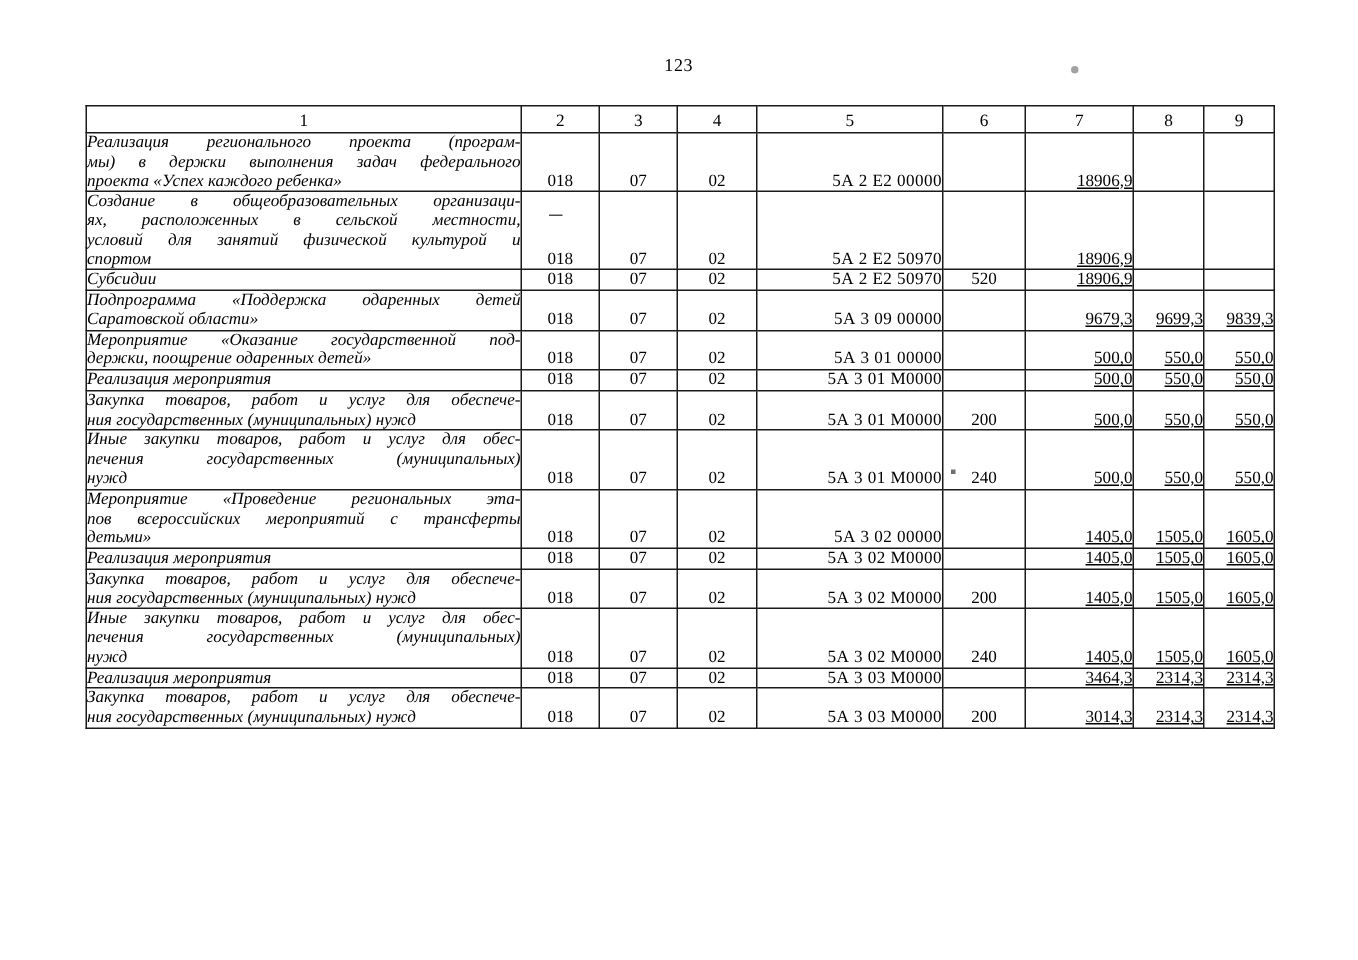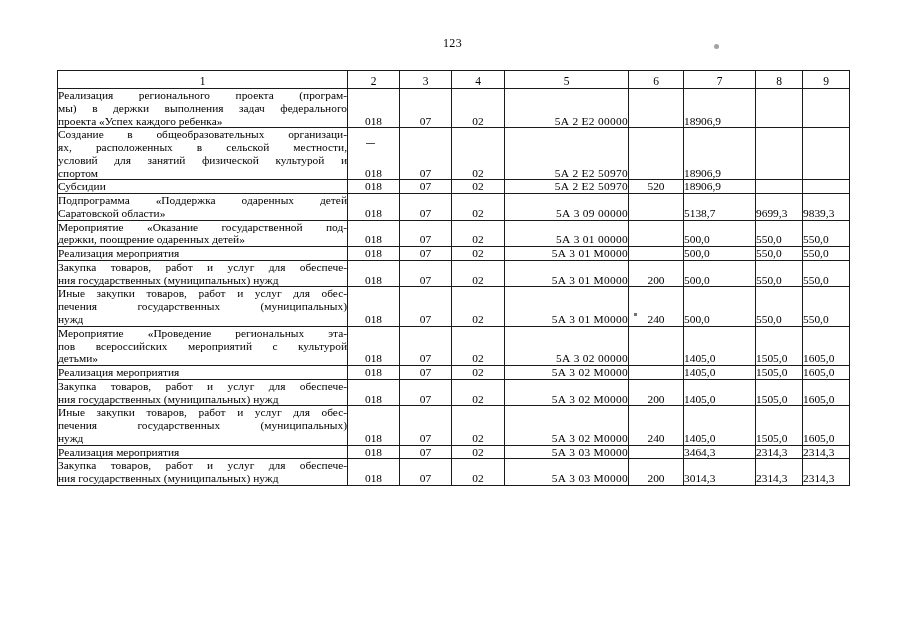--- a/index.html
+++ b/index.html
@@ -65,36 +65,39 @@
     height: 17px;
     padding: 1px 0 1px 0;
     vertical-align: middle;
   }
   td.c-name {
     text-align: justify;
     text-align-last: justify;
     padding: 0 3px 0 4px;
     vertical-align: top;
     hyphens: manual;
+    font-style: italic;
   }
   td.c-name .line {
     display: block;
     text-align: justify;
     text-align-last: justify;
     white-space: nowrap;
   }
   td.c-name .line.last {
     text-align-last: left;
   }
   td.c-num {
     text-align: center;
     padding: 0 2px;
   }
   td.c-money {
+    text-align: right;
     padding: 0 12px 0 2px;
+    text-decoration: underline;
   }
   td.c-code {
     text-align: right;
     padding: 0 2px;
     letter-spacing: 0.3px;
   }
   .stray-dash {
     position: absolute;
     left: 366px;
     top: 143px;
@@ -193,21 +196,21 @@
           <tr>
             <td class="c-name">
               <span class="line">Подпрограмма «Поддержка одаренных детей</span>
               <span class="line last">Саратовской области»</span>
             </td>
             <td class="c-num">018</td>
             <td class="c-num">07</td>
             <td class="c-num">02</td>
             <td class="c-code">5А 3 09 00000</td>
             <td class="c-num"></td>
-            <td class="c-money">5138,7</td>
+            <td class="c-money">9679,3</td>
             <td class="c-money">9699,3</td>
             <td class="c-money">9839,3</td>
           </tr>
           <tr>
             <td class="c-name">
               <span class="line">Мероприятие «Оказание государственной под-</span>
               <span class="line last">держки, поощрение одаренных детей»</span>
             </td>
             <td class="c-num">018</td>
             <td class="c-num">07</td>
@@ -256,21 +259,21 @@
             <td class="c-num">02</td>
             <td class="c-code">5А 3 01 M0000</td>
             <td class="c-num">240</td>
             <td class="c-money">500,0</td>
             <td class="c-money">550,0</td>
             <td class="c-money">550,0</td>
           </tr>
           <tr>
             <td class="c-name">
               <span class="line">Мероприятие «Проведение региональных эта-</span>
-              <span class="line">пов всероссийских мероприятий с культурой</span>
+              <span class="line">пов всероссийских мероприятий с трансферты</span>
               <span class="line last">детьми»</span>
             </td>
             <td class="c-num">018</td>
             <td class="c-num">07</td>
             <td class="c-num">02</td>
             <td class="c-code">5А 3 02 00000</td>
             <td class="c-num"></td>
             <td class="c-money">1405,0</td>
             <td class="c-money">1505,0</td>
             <td class="c-money">1605,0</td>

